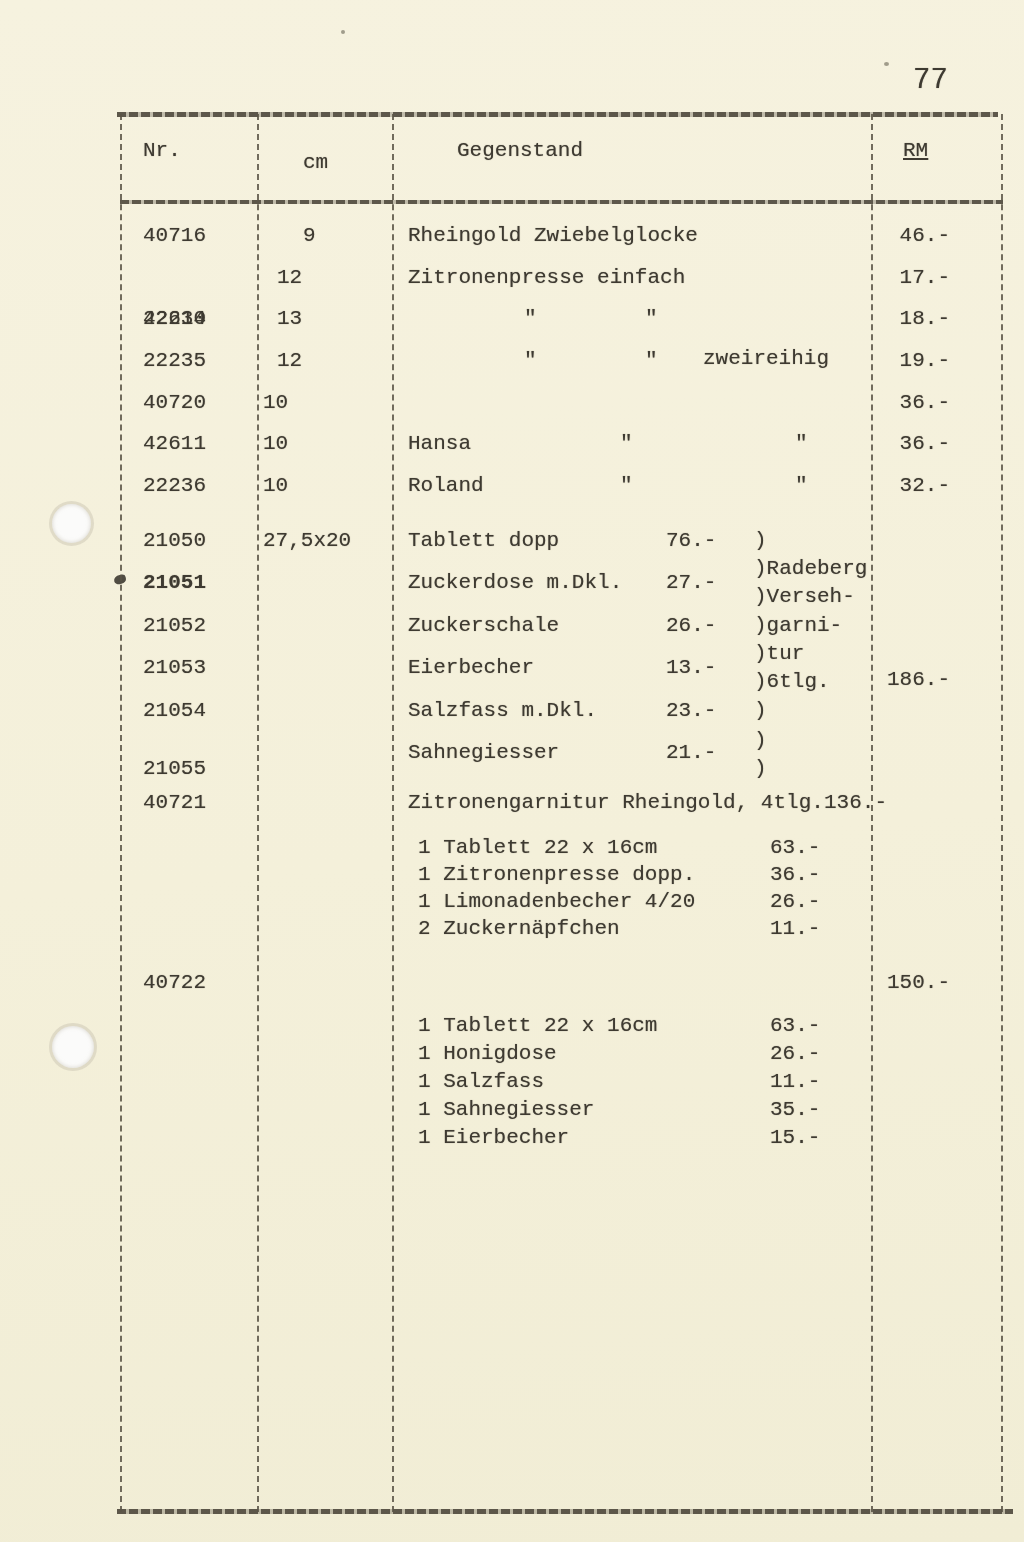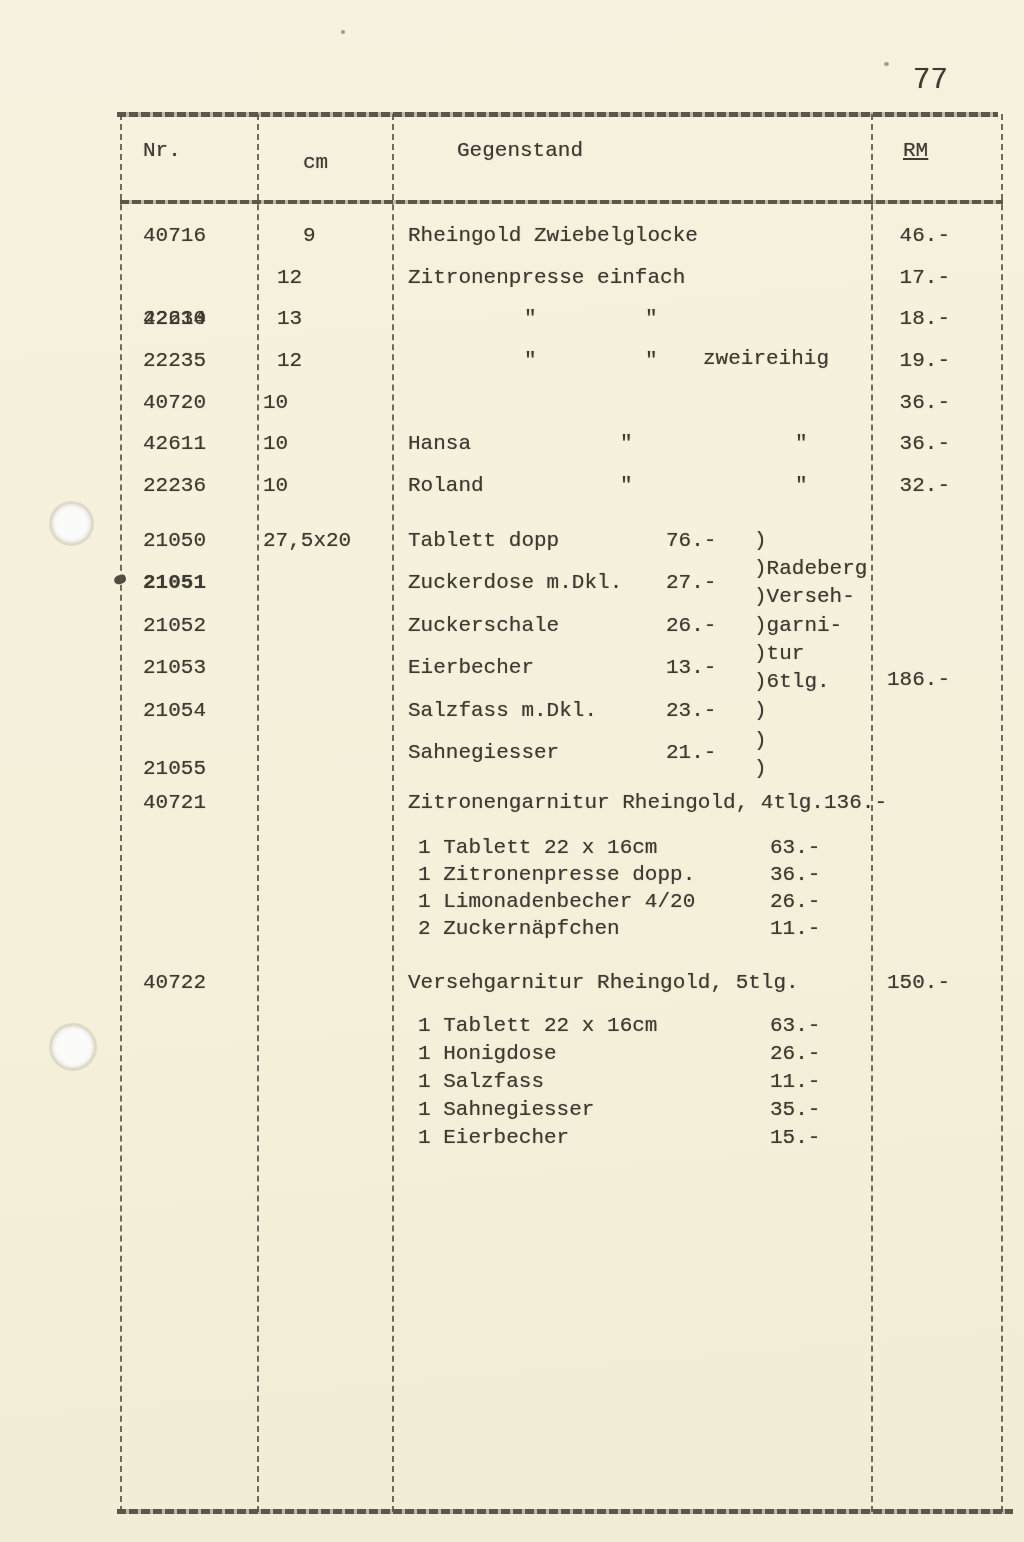--- a/index.html
+++ b/index.html
@@ -159,21 +159,20 @@
   <div class="t" style="left:418px;top:837px;">1 Tablett 22 x 16cm</div>
   <div class="t" style="left:770px;top:837px;">63.-</div>
   <div class="t" style="left:418px;top:864px;">1 Zitronenpresse dopp.</div>
   <div class="t" style="left:770px;top:864px;">36.-</div>
   <div class="t" style="left:418px;top:891px;">1 Limonadenbecher 4/20</div>
   <div class="t" style="left:770px;top:891px;">26.-</div>
   <div class="t" style="left:418px;top:918px;">2 Zuckernäpfchen</div>
   <div class="t" style="left:770px;top:918px;">11.-</div>
 
   <div class="t" style="left:143px;top:972px;">40722</div>
-  <div class="t" style="left:408px;top:972px;">Versehgarnitur Rheingold, 5tlg.</div>
   <div class="t rm-price" style="top:972px;">150.-</div>
   <div class="t" style="left:418px;top:1015px;">1 Tablett 22 x 16cm</div>
   <div class="t" style="left:770px;top:1015px;">63.-</div>
   <div class="t" style="left:418px;top:1043px;">1 Honigdose</div>
   <div class="t" style="left:770px;top:1043px;">26.-</div>
   <div class="t" style="left:418px;top:1071px;">1 Salzfass</div>
   <div class="t" style="left:770px;top:1071px;">11.-</div>
   <div class="t" style="left:418px;top:1099px;">1 Sahnegiesser</div>
   <div class="t" style="left:770px;top:1099px;">35.-</div>
   <div class="t" style="left:418px;top:1127px;">1 Eierbecher</div>

